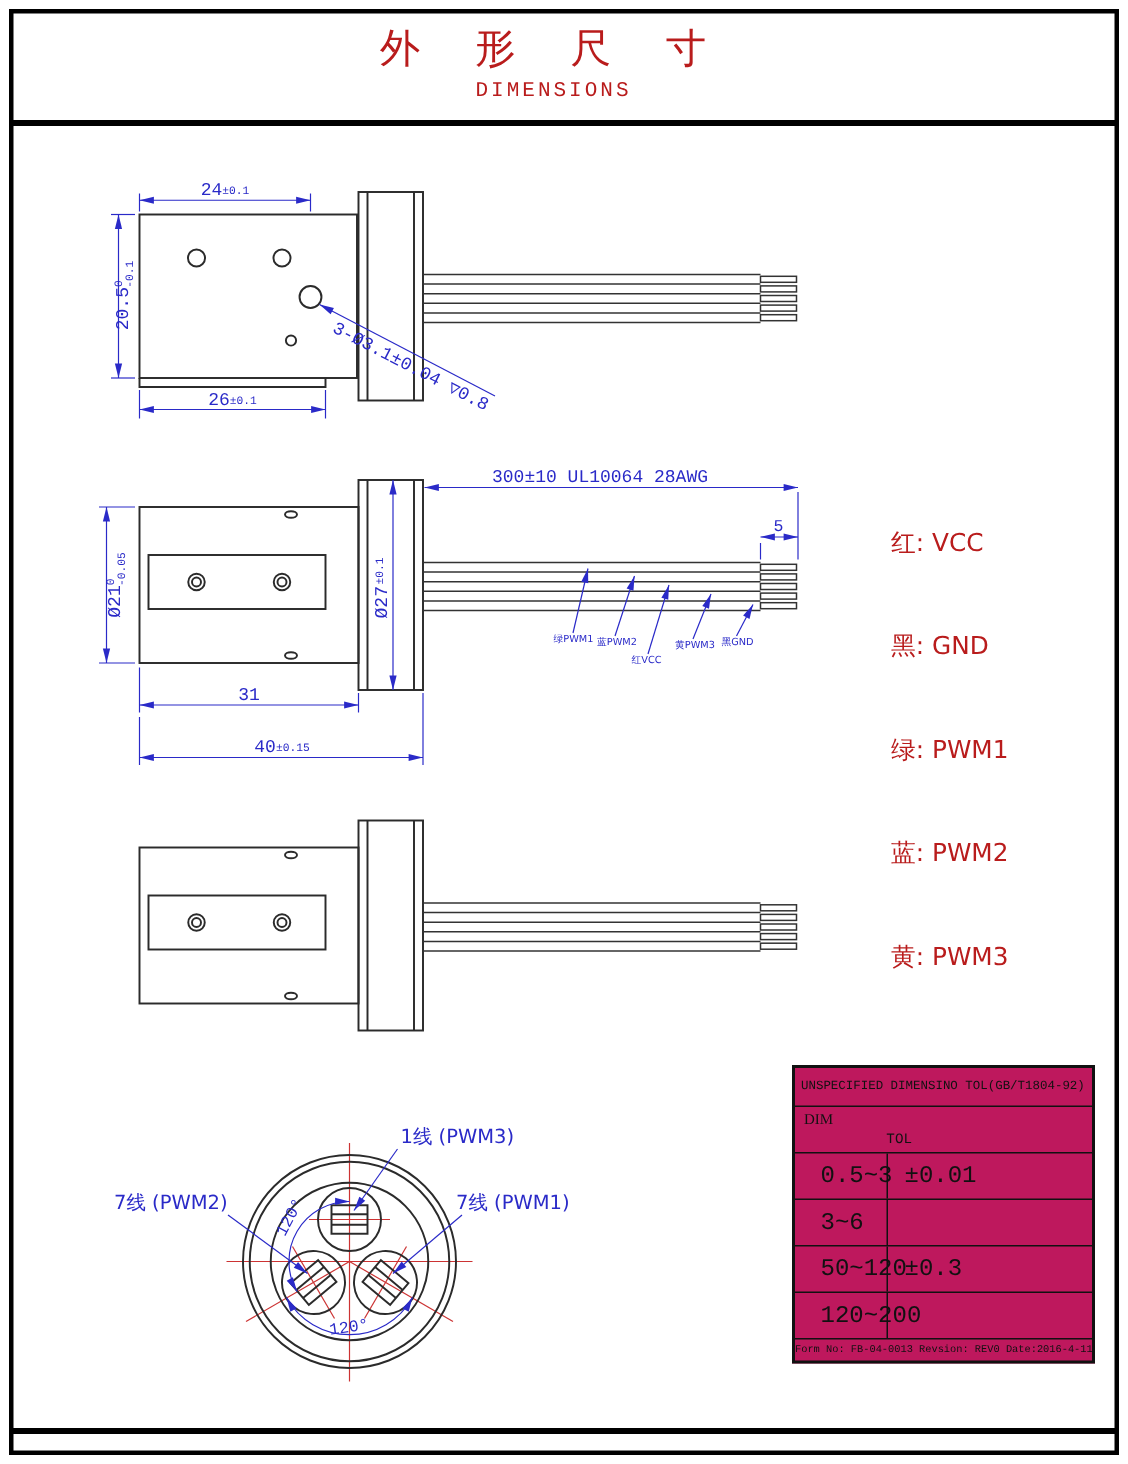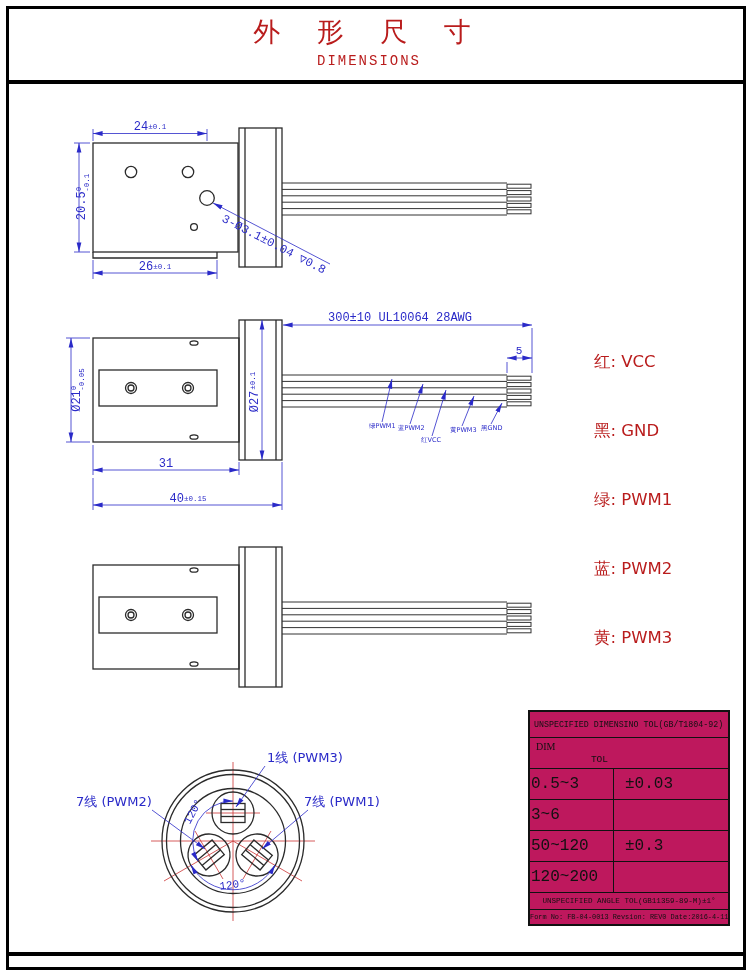--- a/index.html
+++ b/index.html
@@ -18,21 +18,21 @@
              color:#111;font-family:"Liberation Mono",monospace;box-sizing:border-box;}
   .t-title{height:25px;line-height:25px;border-bottom:1.5px solid #111;font-size:8.3px;text-align:left;
            padding-left:4px;white-space:nowrap;overflow:hidden;}
   .t-head{display:flex;height:30px;border-bottom:1.5px solid #111;align-items:center;}
   .t-diag{width:82px;border-right:1.5px solid #111;position:relative;flex:none;
           background:linear-gradient(to bottom right,transparent calc(50% - 0.7px),#111 calc(50% - 0.7px),#111 calc(50% + 0.7px),transparent calc(50% + 0.7px));}
   .t-diag .tol{position:absolute;top:1px;right:4px;font-size:9.5px;}
   .t-diag .dim{position:absolute;bottom:1px;left:6px;font-size:10px;font-family:Liberation Serif, serif;}
   .t-coar{flex:1;display:flex;align-items:center;justify-content:center;font-size:10.5px;}
   .t-row{display:flex;height:30px;border-bottom:1.5px solid #111;font-size:16px;}
-  .t-row .c1{width:84px;border-right:1.5px solid #111;display:flex;align-items:center;padding-left:1px;
+  .t-row .c1{width:62px;border-right:1.5px solid #111;display:flex;align-items:center;padding-left:17px;
              box-sizing:border-box;flex:none;}
   .t-row .c2{flex:1;display:flex;align-items:center;padding-left:11px;}
   .t-angle{height:16px;line-height:16px;border-bottom:1.5px solid #111;font-size:7.6px;text-align:center;
            white-space:nowrap;overflow:hidden;}
   .t-form{height:14px;line-height:14px;font-size:6.9px;text-align:left;white-space:nowrap;overflow:hidden;}
   
   text{fill:#2a2ac8;}
   .dm{font-size:12px;font-family:"Liberation Mono",monospace;}
   .dt{font-size:7.5px;font-family:"Liberation Mono",monospace;}
   .ds{font-size:6.5px;font-family:"DejaVu Sans",sans-serif;}
@@ -218,28 +218,27 @@
   <div class="tol-table">
     <div class="t-title">UNSPECIFIED DIMENSINO TOL(GB/T1804-92)</div>
     <div class="t-head">
       <div class="t-diag">
         <span class="tol">TOL</span>
         <span class="dim">DIM</span>
       </div>
     </div>
     <div class="t-row">
       <div class="c1">0.5~3</div>
-      <div class="c2">±0.03</div>
+      <div class="c2">±0.01</div>
     </div>
     <div class="t-row">
       <div class="c1">3~6</div>
     </div>
     <div class="t-row">
       <div class="c1">50~120</div>
       <div class="c2">±0.3</div>
     </div>
     <div class="t-row">
       <div class="c1">120~200</div>
     </div>
-    <div class="t-angle">UNSPECIFIED ANGLE TOL(GB11359-89-M)±1°</div>
     <div class="t-form">Form No: FB-04-0013 Revsion: REV0  Date:2016-4-11</div>
   </div>
 </div>
 
 </body></html>

